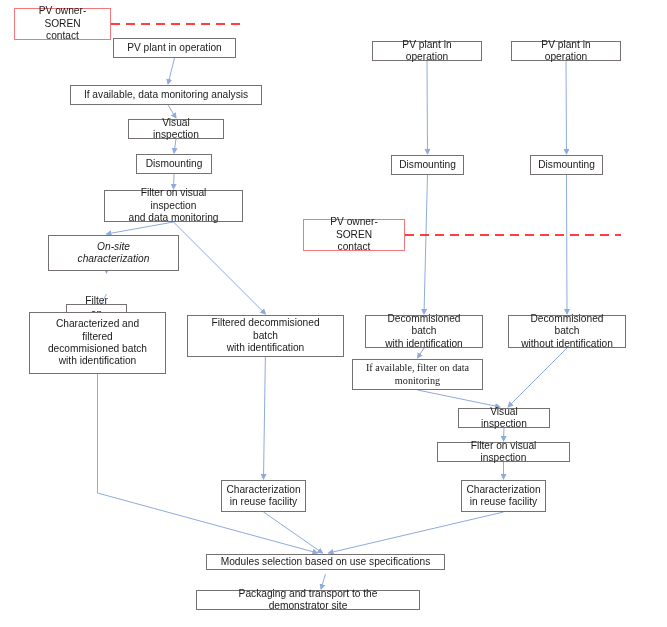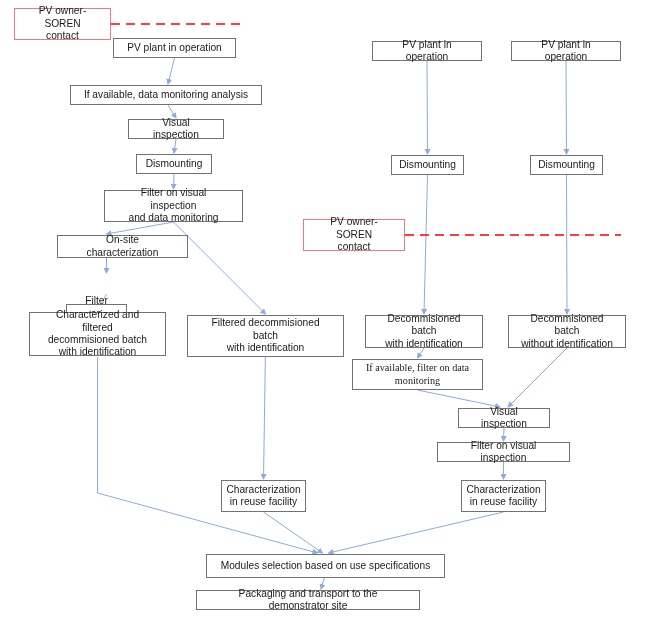--- a/index.html
+++ b/index.html
@@ -86,23 +86,23 @@
     </svg>
   <div id="nodes-layer">
       <div class="node red" style="left: 14px; top: 8px; width: 97px; height: 32px;">PV owner-SOREN
 contact</div>
       <div class="node" style="left: 113px; top: 38px; width: 123px; height: 20px;">PV plant in operation</div>
       <div class="node" style="left: 70px; top: 85px; width: 192px; height: 20px;">If available, data monitoring analysis</div>
       <div class="node" style="left: 128px; top: 119px; width: 96px; height: 20px;">Visual inspection</div>
       <div class="node" style="left: 136px; top: 154px; width: 76px; height: 20px;">Dismounting</div>
       <div class="node" style="left: 104px; top: 190px; width: 139px; height: 32px;">Filter on visual inspection
 and data monitoring</div>
-      <div class="node" style="left: 57px; top: 235px; width: 131px; height: 23px;">On-site characterization</div>
+      <div class="node" style="left: 48px; top: 235px; width: 131px; height: 36px; font-style: italic;">On-site characterization</div>
       <div class="node" style="left: 66px; top: 273px; width: 61px; height: 20px; margin-top: 31px;">Filter on HiPot</div>
-      <div class="node" style="left: 29px; top: 312px; width: 137px; height: 44px;">Characterized and filtered
+      <div class="node" style="left: 29px; top: 312px; width: 137px; height: 62px;">Characterized and filtered
 decommisioned batch
 with identification</div>
       <div class="node" style="left: 187px; top: 315px; width: 157px; height: 42px;">Filtered decommisioned batch
 with identification</div>
       <div class="node" style="left: 372px; top: 41px; width: 110px; height: 20px;">PV plant in operation</div>
       <div class="node" style="left: 391px; top: 155px; width: 73px; height: 20px;">Dismounting</div>
       <div class="node" style="left: 511px; top: 41px; width: 110px; height: 20px;">PV plant in operation</div>
       <div class="node" style="left: 530px; top: 155px; width: 73px; height: 20px;">Dismounting</div>
       <div class="node red" style="left: 303px; top: 219px; width: 102px; height: 32px;">PV owner-SOREN
 contact</div>
@@ -111,16 +111,16 @@
       <div class="node" style="left: 508px; top: 315px; width: 118px; height: 33px;">Decommisioned batch
 without identification</div>
       <div class="node" style="left: 352px; top: 359px; width: 131px; height: 31px; font-family: Liberation Serif, serif;">If available, filter on data
 monitoring</div>
       <div class="node" style="left: 458px; top: 408px; width: 92px; height: 20px;">Visual inspection</div>
       <div class="node" style="left: 437px; top: 442px; width: 133px; height: 20px;">Filter on visual inspection</div>
       <div class="node" style="left: 461px; top: 480px; width: 85px; height: 32px;">Characterization
 in reuse facility</div>
       <div class="node" style="left: 221px; top: 480px; width: 85px; height: 32px;">Characterization
 in reuse facility</div>
-      <div class="node" style="left: 206px; top: 554px; width: 239px; height: 24px;">Modules selection based on use specifications</div>
+      <div class="node" style="left: 206px; top: 554px; width: 239px; height: 16px;">Modules selection based on use specifications</div>
       <div class="node" style="left: 196px; top: 590px; width: 224px; height: 20px;">Packaging and transport to the demonstrator site</div>
     </div>
 </div>
 
 </body></html>

